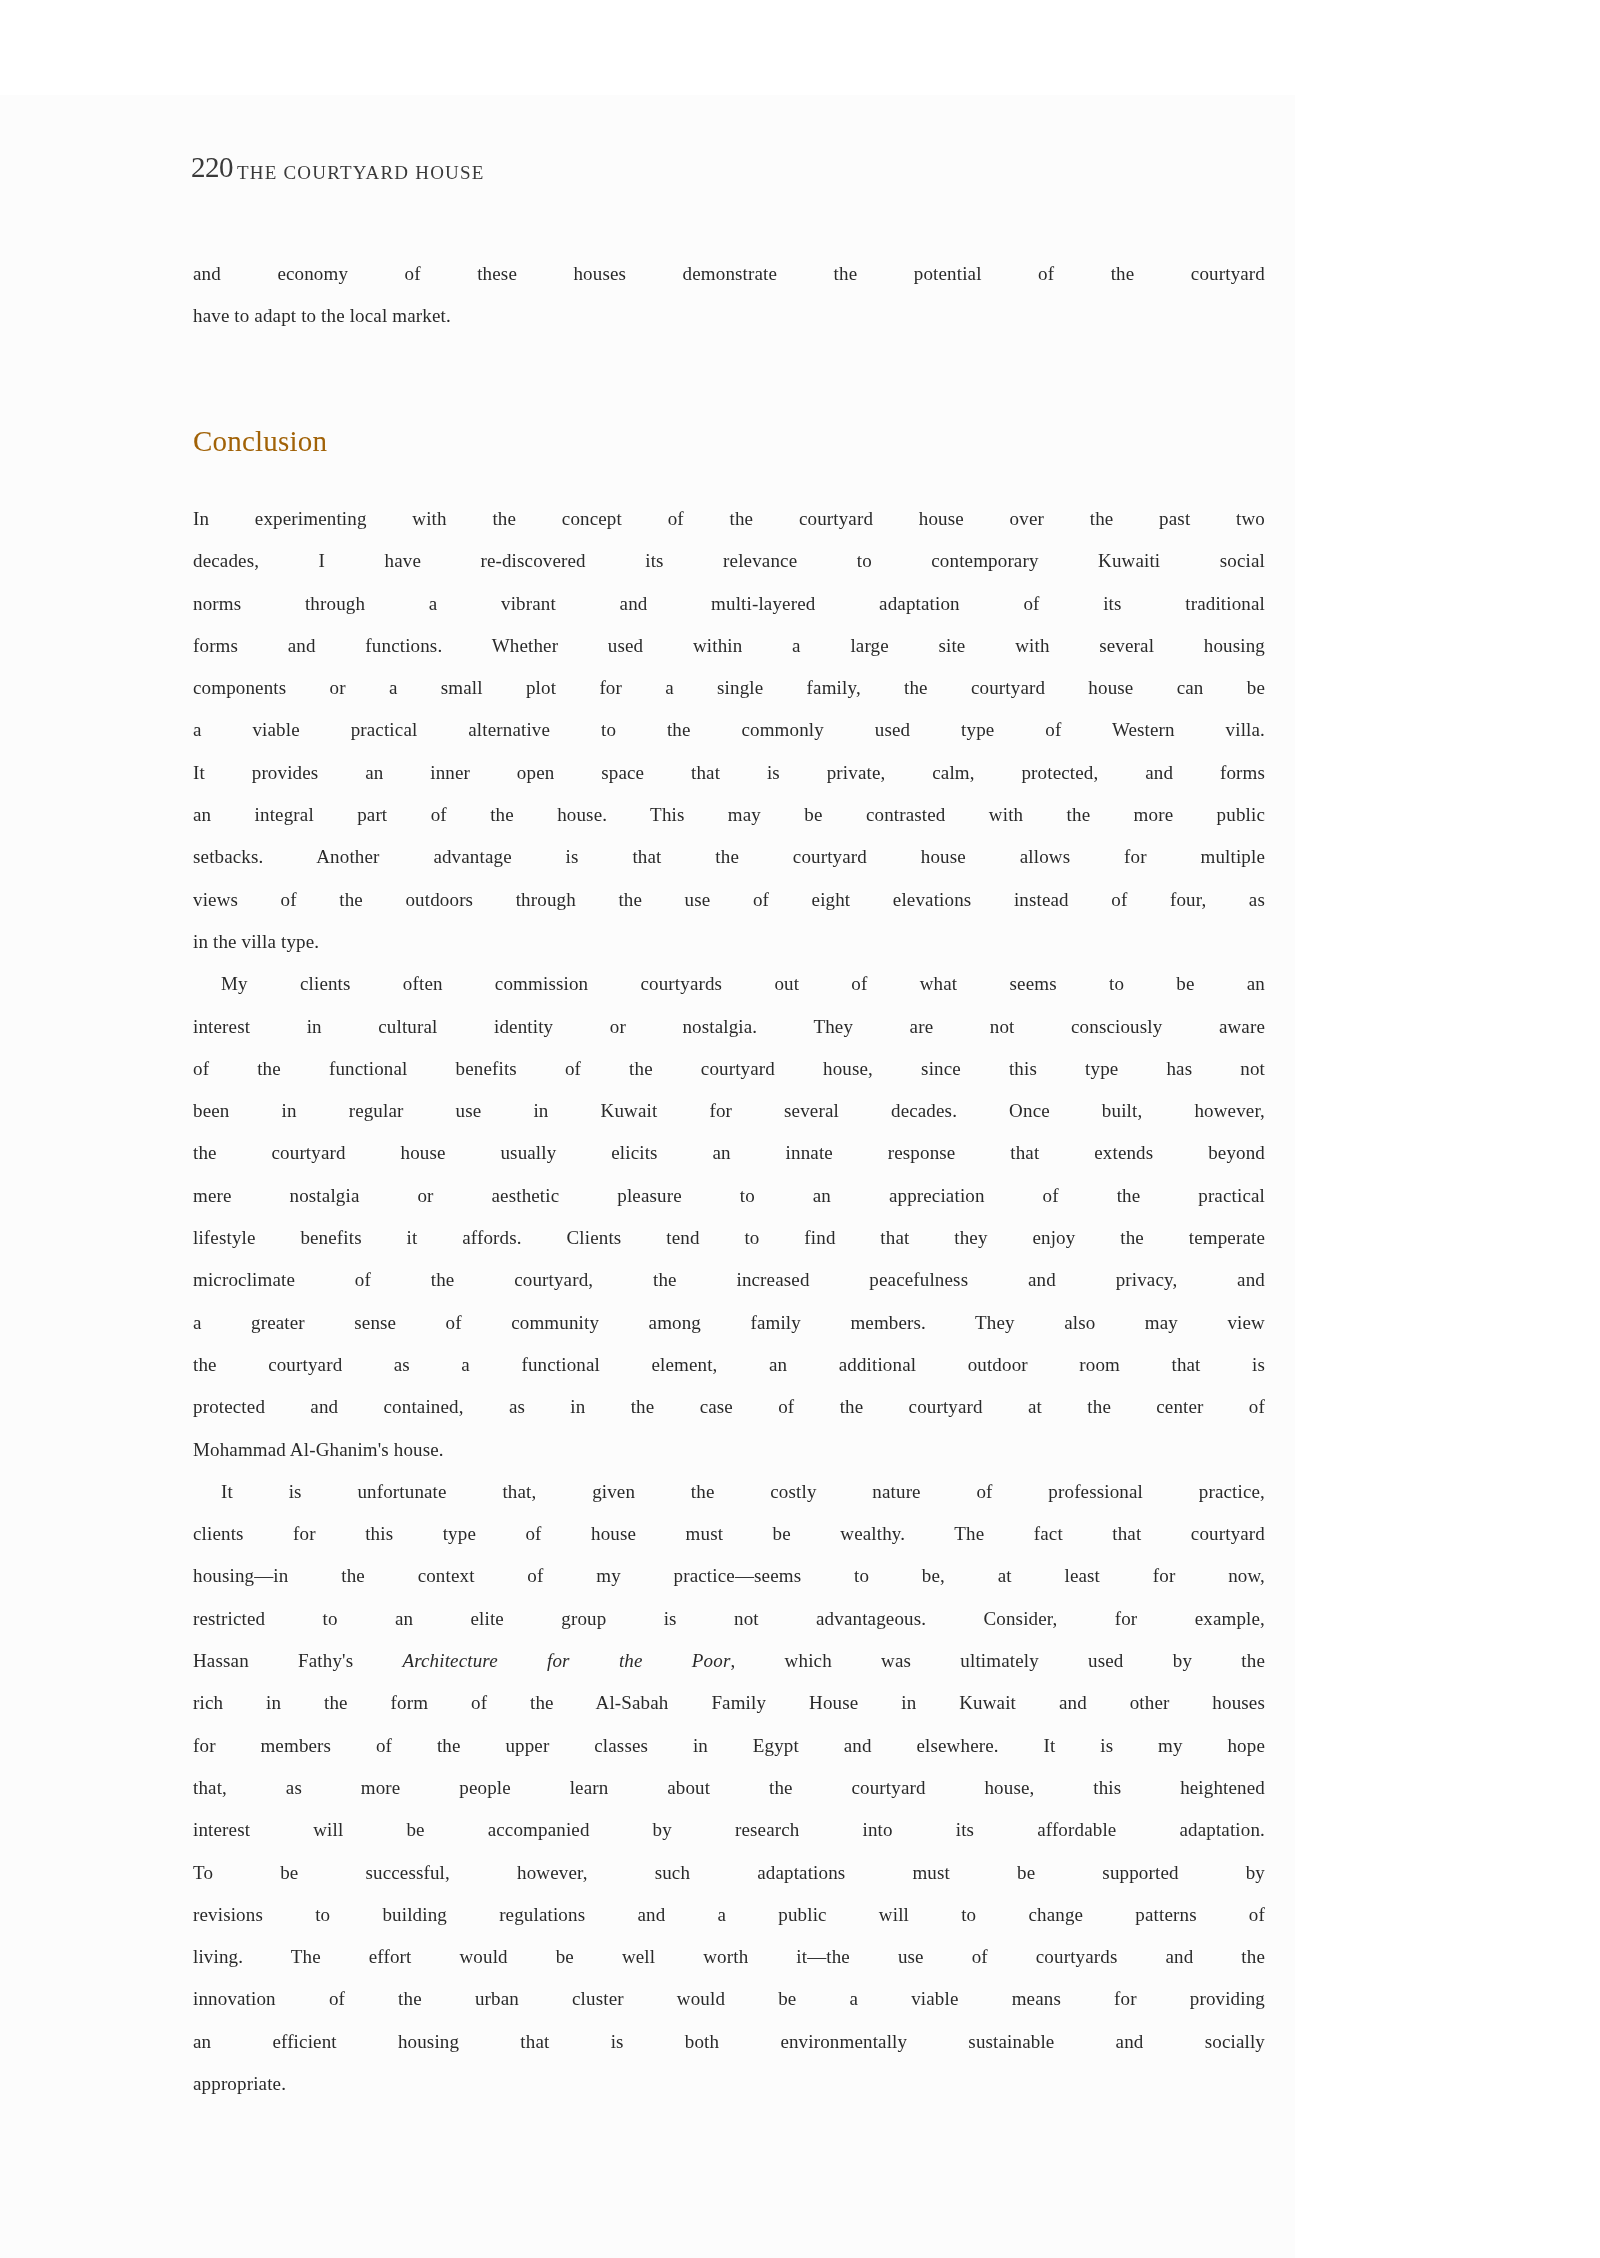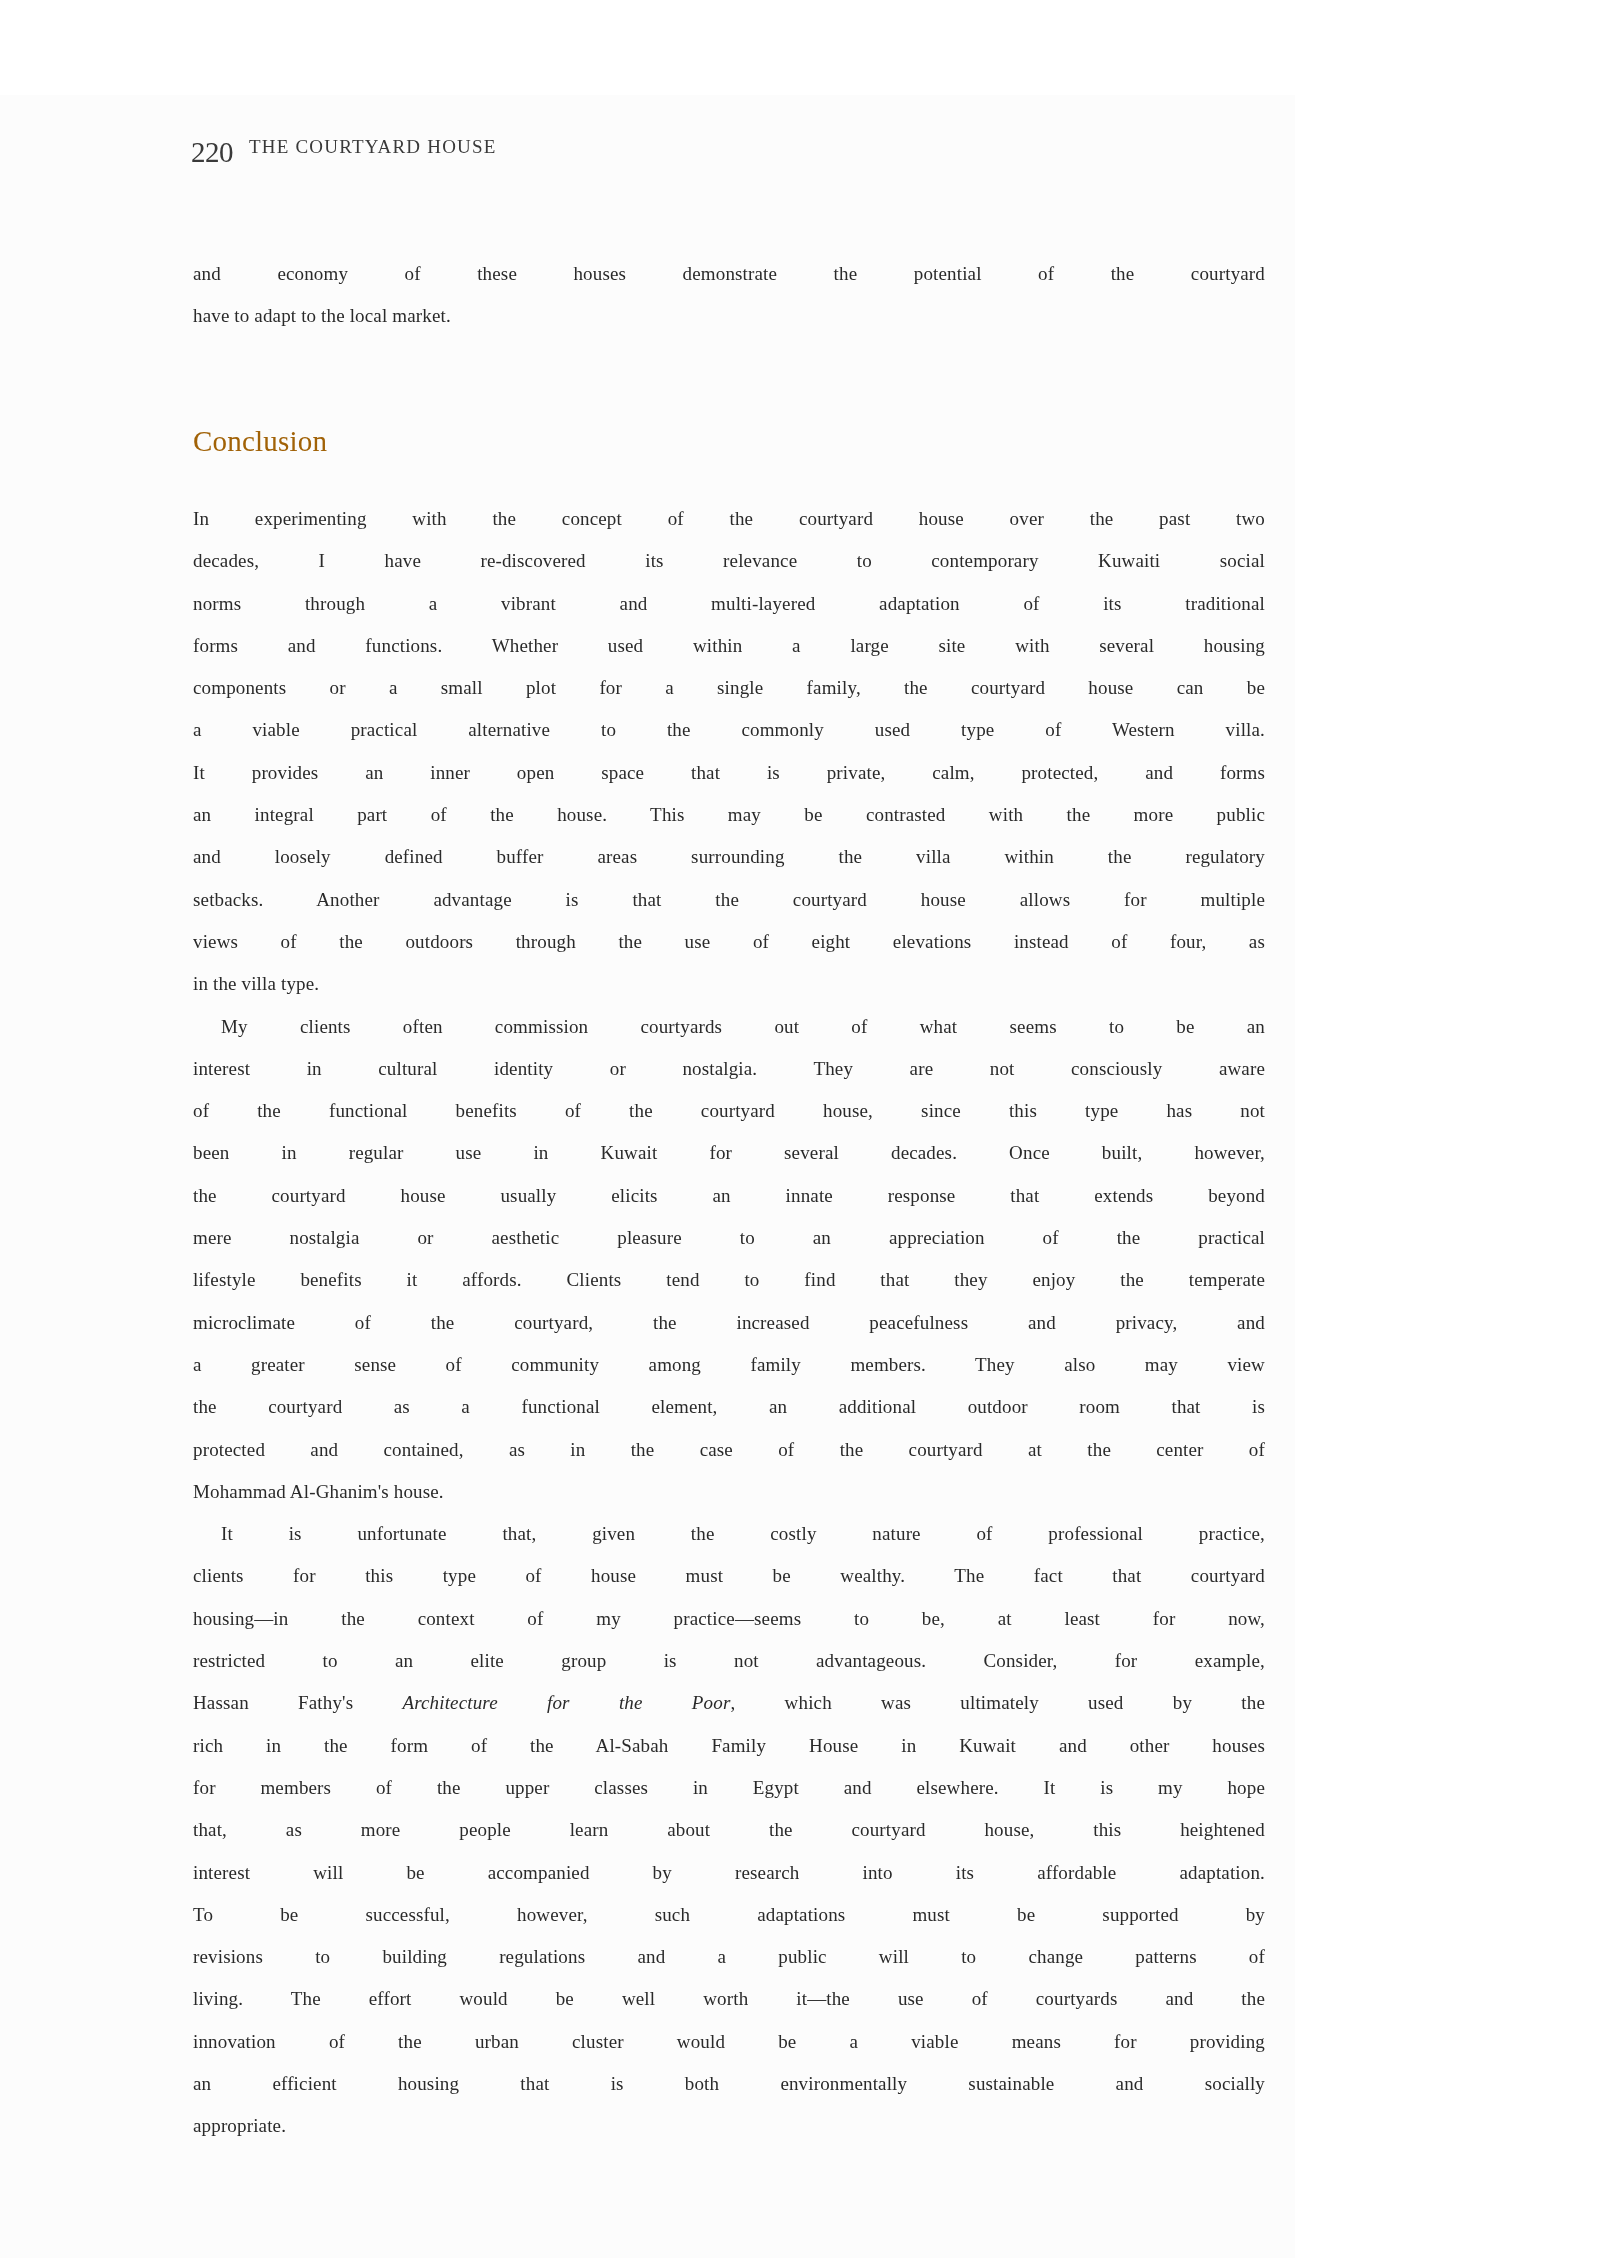--- a/index.html
+++ b/index.html
@@ -19,24 +19,24 @@
       position: absolute;
       left: 0;
       top: 95px;
       width: 1295px;
       height: 2163px;
       background: #fcfcfc;
     }
     .running-head {
       position: absolute;
       left: 191px;
-      top: 136px;
+      top: 151px;
       display: flex;
-      align-items: flex-start;
-      gap: 16px;
+      align-items: flex-end;
+      gap: 4px;
       color: #3a3a3a;
     }
     .page-number {
       font-size: 29px;
       letter-spacing: -0.5px;
     }
     .running-title {
       font-size: 19px;
       letter-spacing: 1.2px;
       text-transform: uppercase;
@@ -101,21 +101,20 @@
 
   <div>
     <span class="line">In experimenting with the concept of the courtyard house over the past two</span>
     <span class="line">decades, I have re-discovered its relevance to contemporary Kuwaiti social</span>
     <span class="line">norms through a vibrant and multi-layered adaptation of its traditional</span>
     <span class="line">forms and functions. Whether used within a large site with several housing</span>
     <span class="line">components or a small plot for a single family, the courtyard house can be</span>
     <span class="line">a viable practical alternative to the commonly used type of Western villa.</span>
     <span class="line">It provides an inner open space that is private, calm, protected, and forms</span>
     <span class="line">an integral part of the house. This may be contrasted with the more public</span>
-    <span class="line">and loosely defined buffer areas surrounding the villa within the regulatory</span>
     <span class="line">setbacks. Another advantage is that the courtyard house allows for multiple</span>
     <span class="line">views of the outdoors through the use of eight elevations instead of four, as</span>
     <span class="line last">in the villa type.</span>
   </div>
 
   <div>
     <span class="line indent">My clients often commission courtyards out of what seems to be an</span>
     <span class="line">interest in cultural identity or nostalgia. They are not consciously aware</span>
     <span class="line">of the functional benefits of the courtyard house, since this type has not</span>
     <span class="line">been in regular use in Kuwait for several decades. Once built, however,</span>

